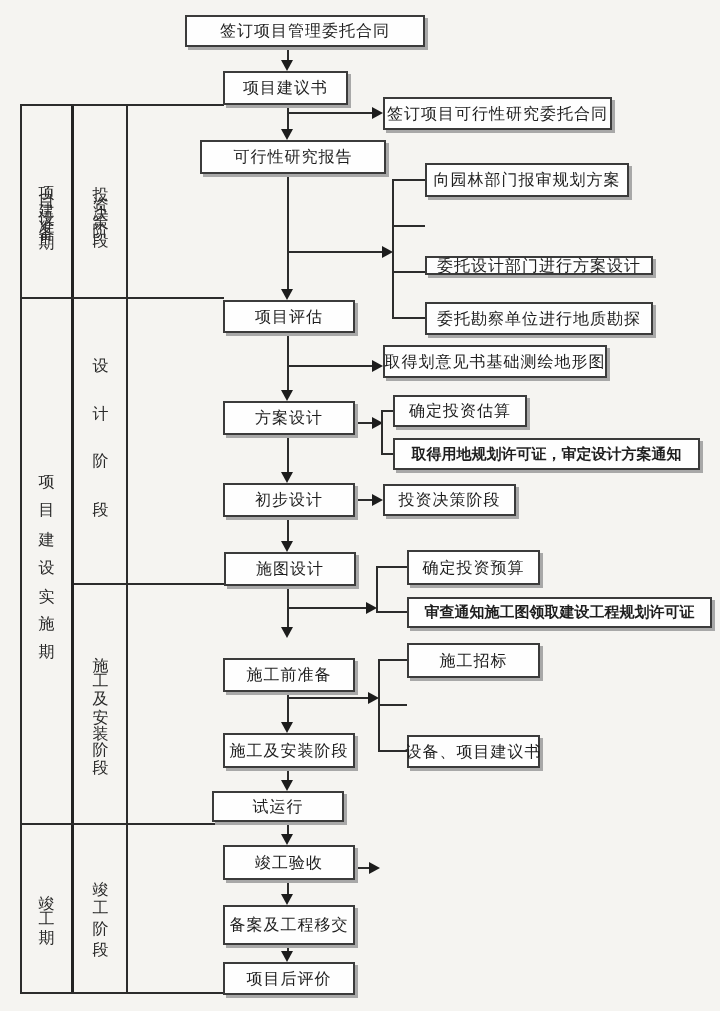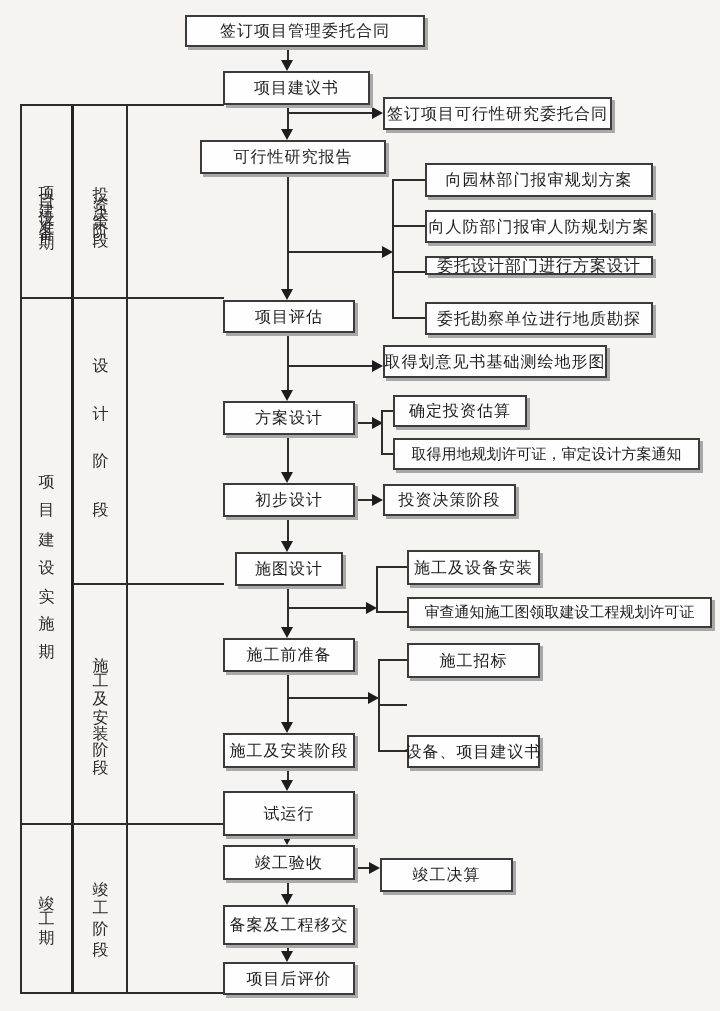--- a/index.html
+++ b/index.html
@@ -8,21 +8,21 @@
     background:#f5f4f1;overflow:hidden;
     font-family:"Liberation Serif","DejaVu Serif",serif;color:#1e1e1e;
   }
   .box{
     position:absolute;box-sizing:border-box;background:#fefefe;
     border:2px solid #3b3b3b;box-shadow:3px 3px 0 #a8a8a8;
     display:flex;align-items:center;justify-content:center;
     font-size:16px;letter-spacing:1px;line-height:1.1;
     text-align:center;white-space:nowrap;
   }
-  .tight{letter-spacing:0;font-size:15px;}
+  .tight{letter-spacing:0;font-size:15px;font-weight:bold;}
   .hl{position:absolute;height:2px;background:#2c2c2c;}
   .vl{position:absolute;width:2px;background:#2c2c2c;}
   .thick{width:3px;background:#222;}
   .ad{position:absolute;width:0;height:0;
       border-left:6px solid transparent;border-right:6px solid transparent;
       border-top:11px solid #1c1c1c;}
   .ar{position:absolute;width:0;height:0;
       border-top:6px solid transparent;border-bottom:6px solid transparent;
       border-left:11px solid #1c1c1c;}
   .vcell{
@@ -116,41 +116,39 @@
   <div class="hl" style="left:355px;top:867px;width:14px"></div>
   <div class="ar" style="left:369px;top:862px"></div>
 
   <div class="vl" style="left:287px;top:880px;height:15px"></div>
   <div class="ad" style="left:281px;top:894px"></div>
 
   <div class="vl" style="left:287px;top:937px;height:15px"></div>
   <div class="ad" style="left:281px;top:951px"></div>
 
   <div class="box" style="left:185px;top:15px;width:240px;height:32px">签订项目管理委托合同</div>
-  <div class="box" style="left:223px;top:71px;width:147px;height:34px">项目建议书</div>
+  <div class="box" style="left:223px;top:71px;width:125px;height:34px">项目建议书</div>
   <div class="box" style="left:200px;top:140px;width:186px;height:34px">可行性研究报告</div>
   <div class="box" style="left:223px;top:300px;width:132px;height:33px">项目评估</div>
   <div class="box" style="left:223px;top:401px;width:132px;height:34px">方案设计</div>
   <div class="box" style="left:223px;top:483px;width:132px;height:34px">初步设计</div>
-  <div class="box" style="left:235px;top:552px;width:108px;height:34px">施图设计</div>
-  <div class="box" style="left:223px;top:638px;width:132px;height:34px">施工前准备</div>
+  <div class="box" style="left:224px;top:552px;width:132px;height:34px">施图设计</div>
+  <div class="box" style="left:223px;top:658px;width:132px;height:34px">施工前准备</div>
   <div class="box" style="left:223px;top:733px;width:132px;height:35px">施工及安装阶段</div>
-  <div class="box" style="left:223px;top:791px;width:132px;height:45px">试运行</div>
+  <div class="box" style="left:212px;top:791px;width:132px;height:31px">试运行</div>
   <div class="box" style="left:223px;top:845px;width:132px;height:35px">竣工验收</div>
   <div class="box" style="left:223px;top:905px;width:132px;height:40px">备案及工程移交</div>
   <div class="box" style="left:223px;top:962px;width:132px;height:33px">项目后评价</div>
 
   <div class="box" style="left:383px;top:97px;width:229px;height:33px">签订项目可行性研究委托合同</div>
-  <div class="box" style="left:425px;top:163px;width:228px;height:34px">向园林部门报审规划方案</div>
-  <div class="box" style="left:425px;top:210px;width:228px;height:33px">向人防部门报审人防规划方案</div>
+  <div class="box" style="left:425px;top:163px;width:204px;height:34px">向园林部门报审规划方案</div>
   <div class="box" style="left:425px;top:256px;width:228px;height:19px">委托设计部门进行方案设计</div>
   <div class="box" style="left:425px;top:302px;width:228px;height:33px">委托勘察单位进行地质勘探</div>
   <div class="box" style="left:383px;top:345px;width:224px;height:33px">取得划意见书基础测绘地形图</div>
   <div class="box" style="left:393px;top:395px;width:134px;height:32px">确定投资估算</div>
   <div class="box tight" style="left:393px;top:438px;width:307px;height:32px">取得用地规划许可证，审定设计方案通知</div>
   <div class="box" style="left:383px;top:484px;width:133px;height:32px">投资决策阶段</div>
-  <div class="box" style="left:407px;top:550px;width:133px;height:35px">施工及设备安装</div>
+  <div class="box" style="left:407px;top:550px;width:133px;height:35px">确定投资预算</div>
   <div class="box tight" style="left:407px;top:597px;width:305px;height:31px">审查通知施工图领取建设工程规划许可证</div>
   <div class="box" style="left:407px;top:643px;width:133px;height:35px">施工招标</div>
   <div class="box" style="left:407px;top:735px;width:133px;height:33px">设备、项目建议书</div>
-  <div class="box" style="left:380px;top:858px;width:133px;height:34px">竣工决算</div>
 
 </div>
 
 </body></html>

